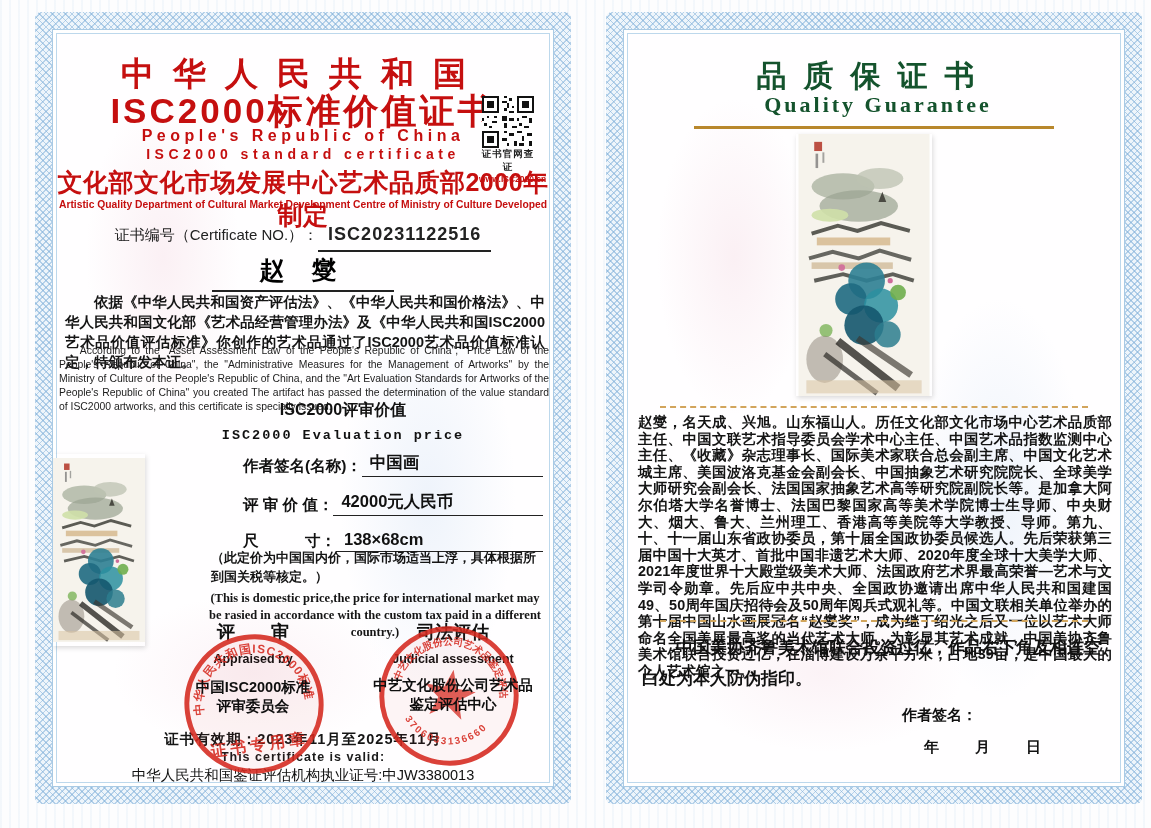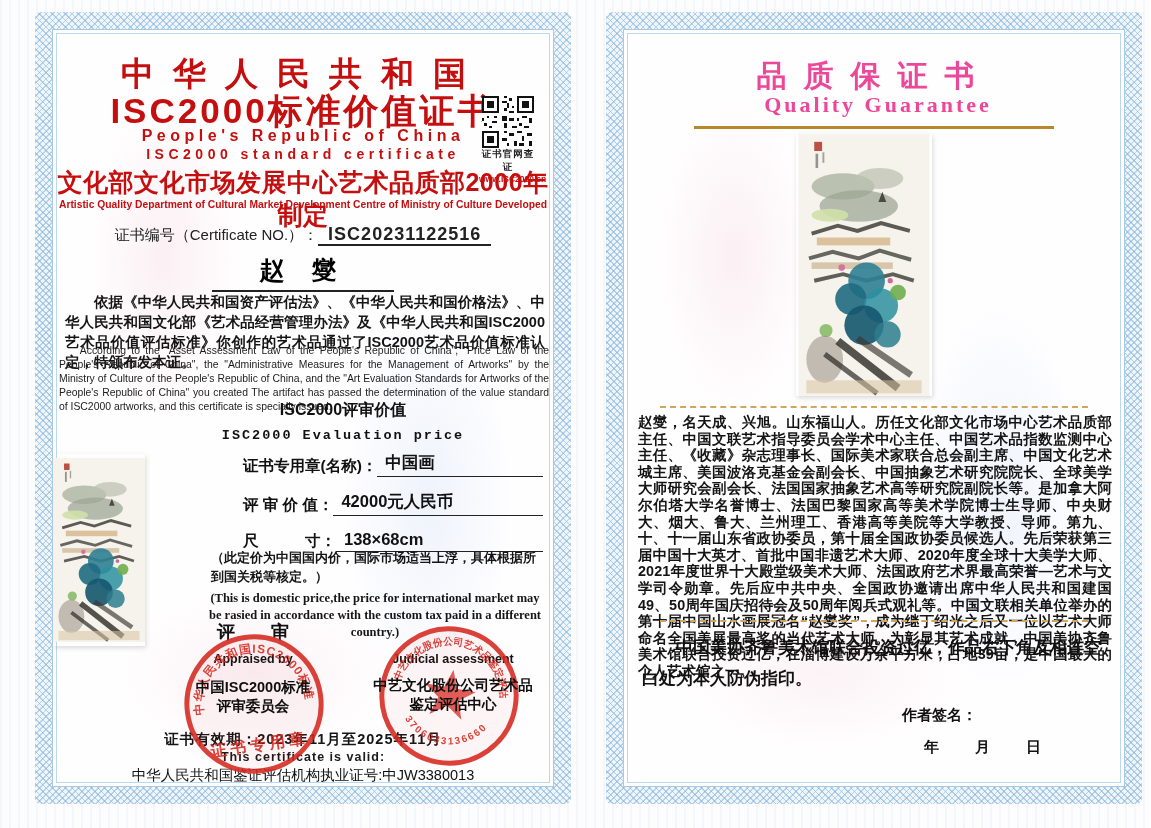--- a/index.html
+++ b/index.html
@@ -31,21 +31,21 @@
   .t-cn2 { top:58px;  font-size:35px; font-weight:bold; letter-spacing:3px; }
   .t-en1 { top:97px;  font-size:16px; font-weight:bold; letter-spacing:4.5px; }
   .t-en2 { top:116px; font-size:14px; font-weight:bold; letter-spacing:4.5px; }
   .banner    { top:136px; font-size:25px; font-weight:bold; letter-spacing:.5px; }
   .banner-en { top:169px; font-size:10.3px; font-weight:bold; }
   .qr-wrap { top:66px; right:16px; width:58px; text-align:center; }
   .qr-wrap svg { width:52px; height:52px; display:block; margin:0 auto; }
   .qr-c1 { font-size:9.5px; font-weight:bold; color:#222; letter-spacing:1px; }
   .qr-c2 { font-size:8.5px; font-weight:bold; color:#c50f0f; }
   .certno { top:194px; font-size:15px; color:#222; }
-  .certno b { font-size:18px; letter-spacing:1px; border-bottom:2px solid #222; padding:0 10px 0; }
+  .certno b { font-size:18px; letter-spacing:1px; border-bottom:2px solid #222; padding:0 10px 6px; }
   .artist { top:224px; font-size:25px; font-weight:bold; letter-spacing:10px;
             }
   .artist span { border-bottom:2px solid #222; padding:0 48px 6px; }
   .intro-cn { top:262px; left:12px; right:8px; font-size:14.5px; font-weight:bold;
               line-height:20px; text-indent:2em; text-align:justify; color:#151515;}
   .intro-en { top:314px; left:6px; right:4px; font-size:10.4px; line-height:14px;
               text-indent:2em; text-align:justify; color:#1c1c1c; }
   .eval-t  { top:370px; left:110px; width:360px; text-align:center; font-size:16px; font-weight:bold; color:#111; }
   .eval-s  { top:398px; left:110px; width:360px; text-align:center; font-size:13.5px; font-weight:bold;
              letter-spacing:2px; font-family:"Liberation Mono", monospace; color:#111; }
@@ -66,21 +66,21 @@
   .colR { left:300px; width:200px; text-align:center; }
   .org { font-size:14.5px; font-weight:bold; color:#0e0e0e; line-height:19px; z-index:3; }
   .orgL { top:648px; } .orgR { top:646px; }
   .stamp { width:148px; height:148px; z-index:2; opacity:.88; }
   .stampL { top:600px; left:127px; }
   .stampR { top:592px; left:322px; }
   .valid-cn { top:700px; font-size:14.5px; font-weight:bold; color:#151515; letter-spacing:1px; }
   .valid-en { top:720px; font-size:12.5px; font-weight:bold; color:#1a1a1a; letter-spacing:1px; }
   .license  { top:736px; font-size:14.5px; color:#111; }
   
-  .navy { color:#ec4899; }
+  .navy { color:#14532d; }
   .q-cn { top:26px; font-size:30px; font-weight:bold; letter-spacing:17px; }
   .q-en { top:62px; font-size:22px; font-weight:bold; letter-spacing:3px;
           font-family:"Liberation Serif", serif;margin-left:8px; }
   .goldline { top:96px; left:70px; right:70px; border-top:3px solid #b8872c; }
   .paint-l { top:104px; left:172px; width:136px; height:262px; }
   .dash { left:36px; right:36px; border-top:2px dashed #d2a55c; }
   .dash1 { top:376px; } .dash2 { top:590px; }
   .bio { top:384px; left:14px; right:12px; font-size:14.4px; font-weight:bold;
          line-height:16.6px; text-align:justify; color:#141414; letter-spacing:.1px; }
   .decl { top:602px; left:18px; right:18px; font-size:17px; font-weight:bold;
@@ -170,37 +170,38 @@
       <div class="abs eval-s">ISC2000 Evaluation price</div>
 
       <div class="abs paint-s">
         <svg viewBox="0 0 100 200">
             <use href="#artwork"></use>
           </svg>
       </div>
 
       <div class="abs fields">
         <div class="frow">
-          <span class="flabel">证书专用章(名称)：</span>
+          <span class="flabel">作者签名(名称)：</span>
           <span class="fvalue">中国画</span>
         </div>
         <div class="frow">
           <span class="flabel">评 审 价 值：</span>
           <span class="fvalue">42000元人民币</span>
         </div>
         <div class="frow">
           <span class="flabel">尺　　　寸：</span>
           <span class="fvalue">138×68cm</span>
         </div>
       </div>
 
       <div class="abs note-cn">（此定价为中国国内价，国际市场适当上浮，具体根据所到国关税等核定。）</div>
       <div class="abs note-en">(This is domestic price,the price for international market may be rasied in accordance with the custom tax paid in a different country.)</div>
 
       <div class="abs colL app-head">评　　审</div>
+      <div class="abs colR app-head">司法评估</div>
       <div class="abs colL app-sub">Appraised by</div>
       <div class="abs colR app-sub">Judicial assessment</div>
 
       <svg class="abs stamp stampL" viewBox="0 0 150 150">
         <g transform="rotate(-8 75 75)">
           <circle cx="75" cy="75" r="68" fill="rgba(220,45,35,.05)" stroke="#d5281e" stroke-width="5"></circle>
           <path id="arcTopL" d="M 23,75 A 52 52 0 0 1 127,75" fill="none"></path>
           <text font-size="12" font-weight="bold" fill="#d5281e" letter-spacing="1">
             <textPath href="#arcTopL" startOffset="50%" text-anchor="middle">中华人民共和国ISC2000标准</textPath>
           </text>

